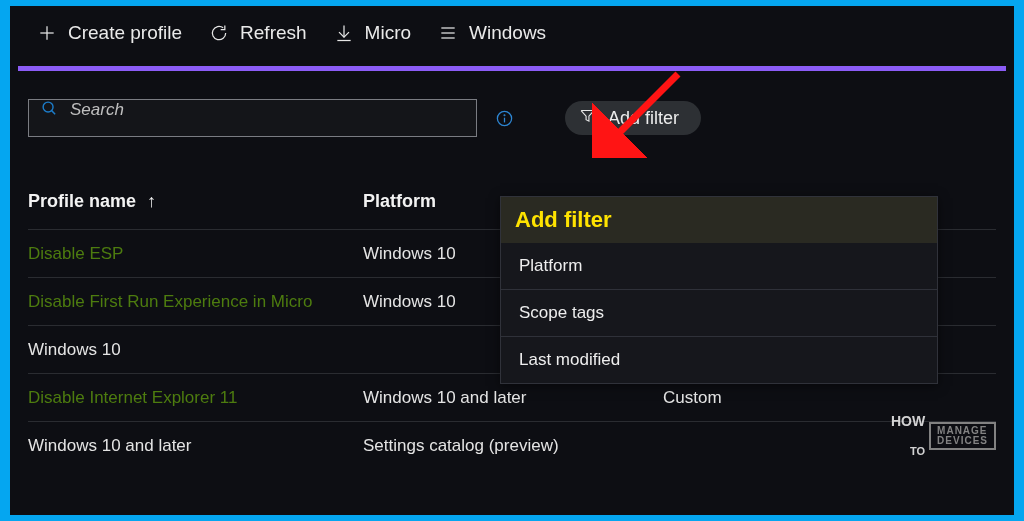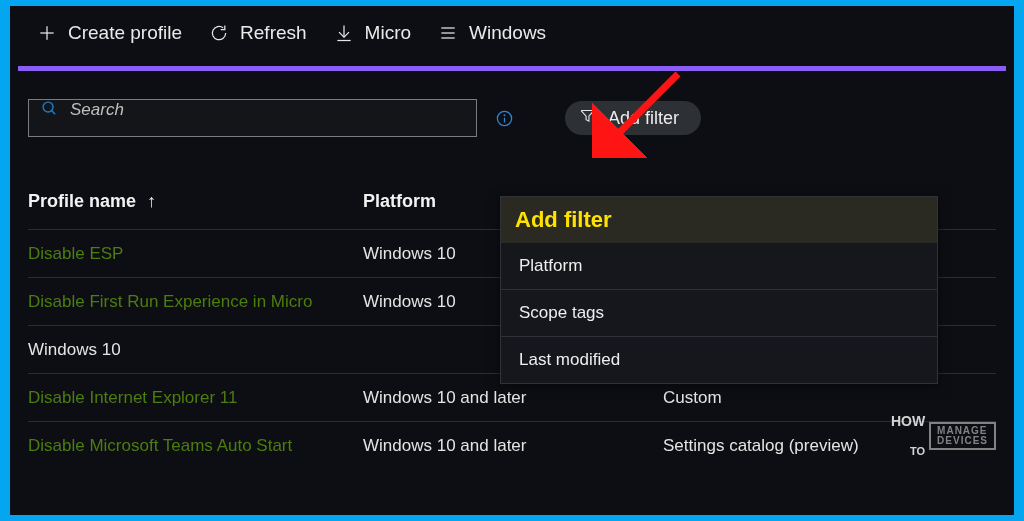--- a/index.html
+++ b/index.html
@@ -308,23 +308,20 @@
       <div class="type"></div>
     </div>
     <div class="profiles-row">
       <div class="name">
           <a href="#">Disable Internet Explorer 11</a>
         </div>
       <div class="plat">Windows 10 and later</div>
       <div class="type">Custom</div>
     </div>
     <div class="profiles-row">
-      <div class="name">
-          <a href="#">Disable Microsoft Teams Auto Start</a>
-        </div>
       <div class="plat">Windows 10 and later</div>
       <div class="type">Settings catalog (preview)</div>
     </div>
   </div>
 
   <div class="filter-dd">
     <div class="dd-header">Add filter</div>
     <div class="dd-item">Platform</div>
     <div class="dd-item">Scope tags</div>
     <div class="dd-item">Last modified</div>

